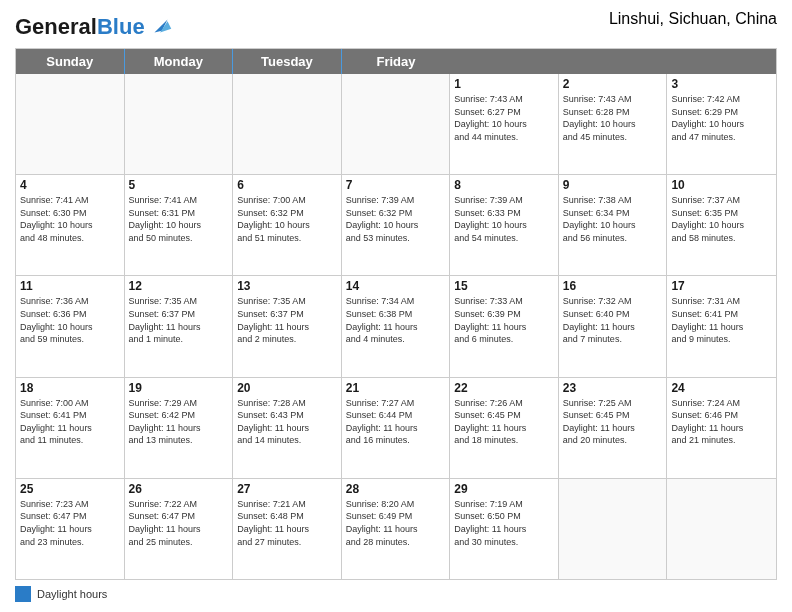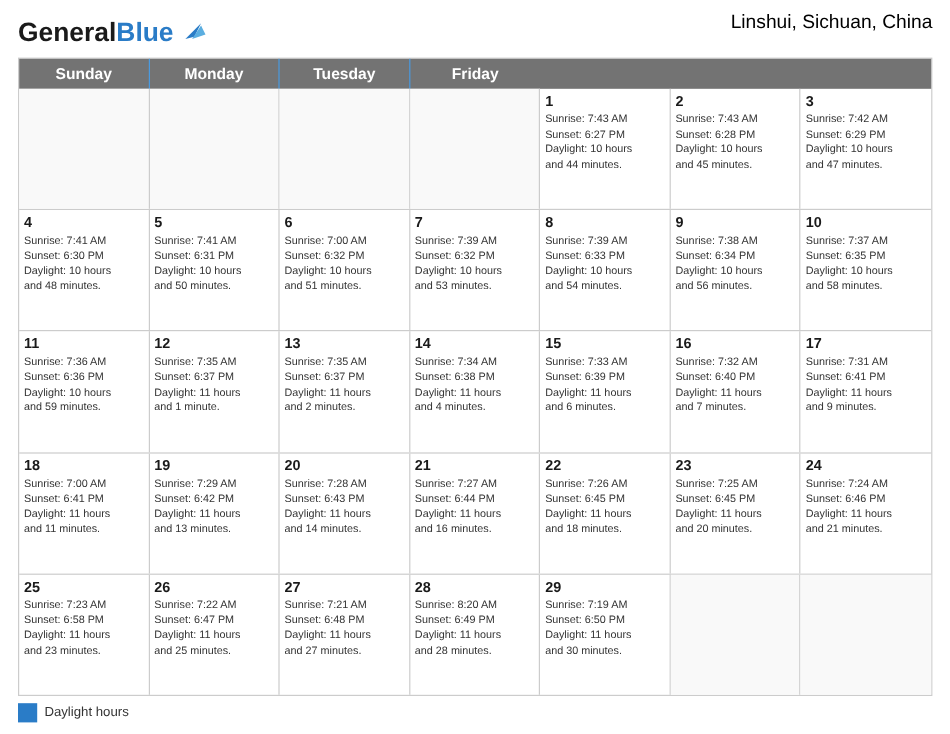--- a/index.html
+++ b/index.html
@@ -332,21 +332,21 @@
             <div class="day-info" style="white-space: pre-line;">Sunrise: 7:24 AM
 Sunset: 6:46 PM
 Daylight: 11 hours
 and 21 minutes.</div>
           </div>
         </div>
         <div class="cal-row">
           <div class="cal-cell">
             <div class="day-num">25</div>
             <div class="day-info" style="white-space: pre-line;">Sunrise: 7:23 AM
-Sunset: 6:58 PM
+Sunset: 6:47 PM
 Daylight: 11 hours
 and 23 minutes.</div>
           </div>
           <div class="cal-cell">
             <div class="day-num">26</div>
             <div class="day-info" style="white-space: pre-line;">Sunrise: 7:22 AM
 Sunset: 6:47 PM
 Daylight: 11 hours
 and 25 minutes.</div>
           </div>

